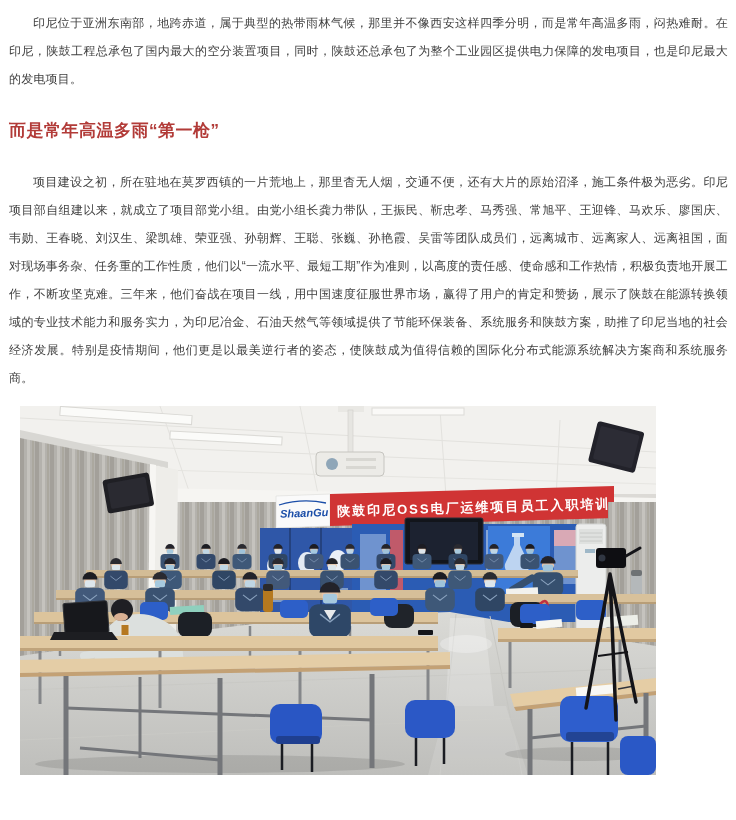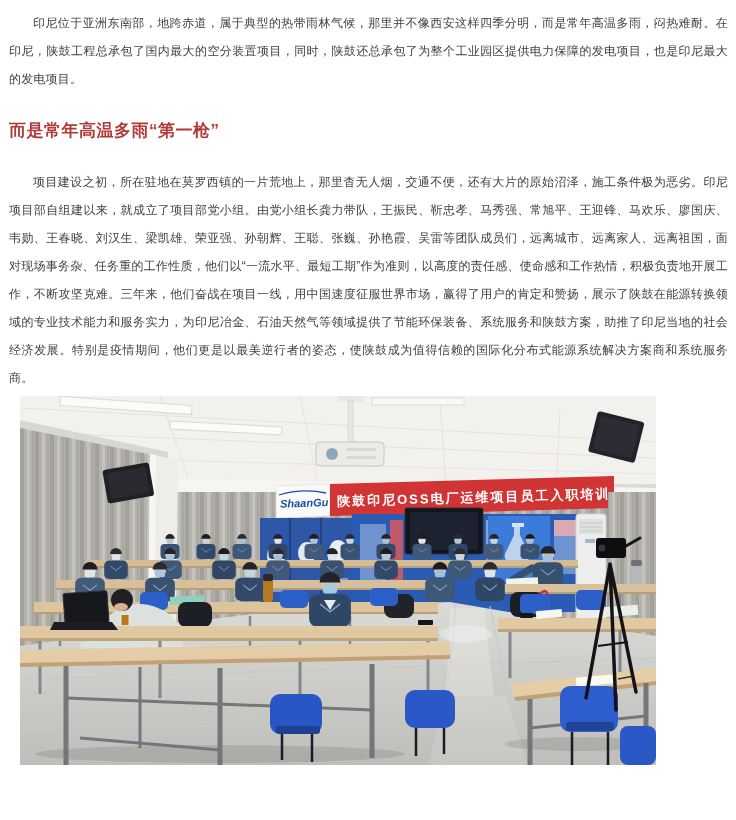--- a/index.html
+++ b/index.html
@@ -15,21 +15,21 @@
   }
   .para {
     font-size: 12px;
     line-height: 28px;
     color: #3f3f3f;
     text-align: justify;
     text-indent: 2em;
     margin: 0 0 26px 0;
     letter-spacing: 0.2px;
   }
-  .para.second { margin-bottom: 4px; }
+  .para.second { margin-bottom: 14px; }
   .section-heading {
     font-size: 17px;
     font-weight: bold;
     color: #b23b38;
     margin: 0 0 26px 0;
     letter-spacing: 0.5px;
   }
   figure.photo {
     margin: 0 0 10px 11px;
     width: 636px;

